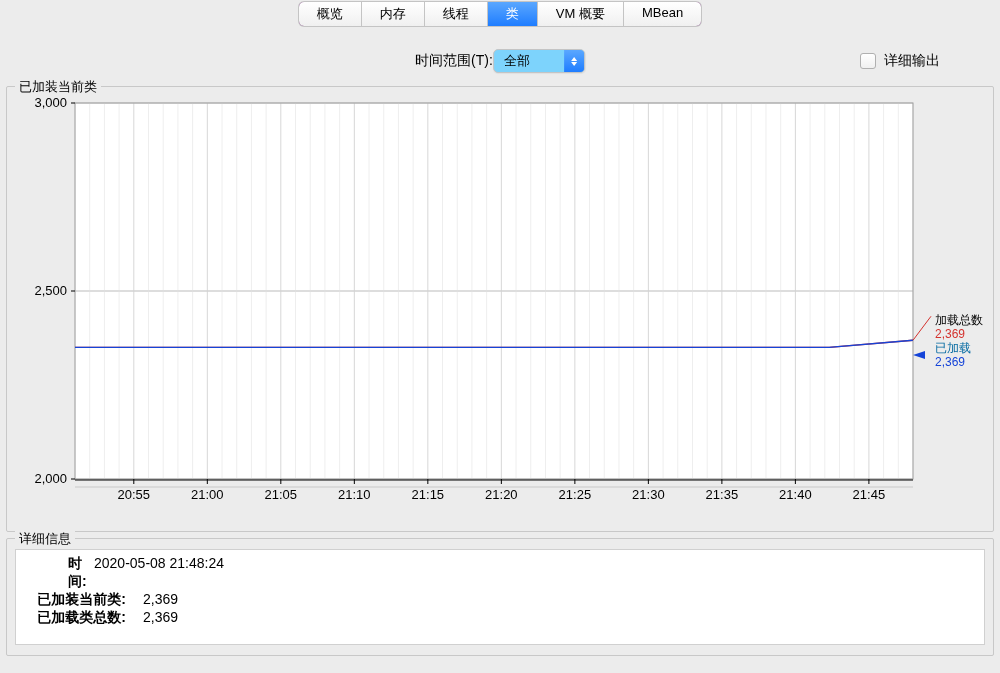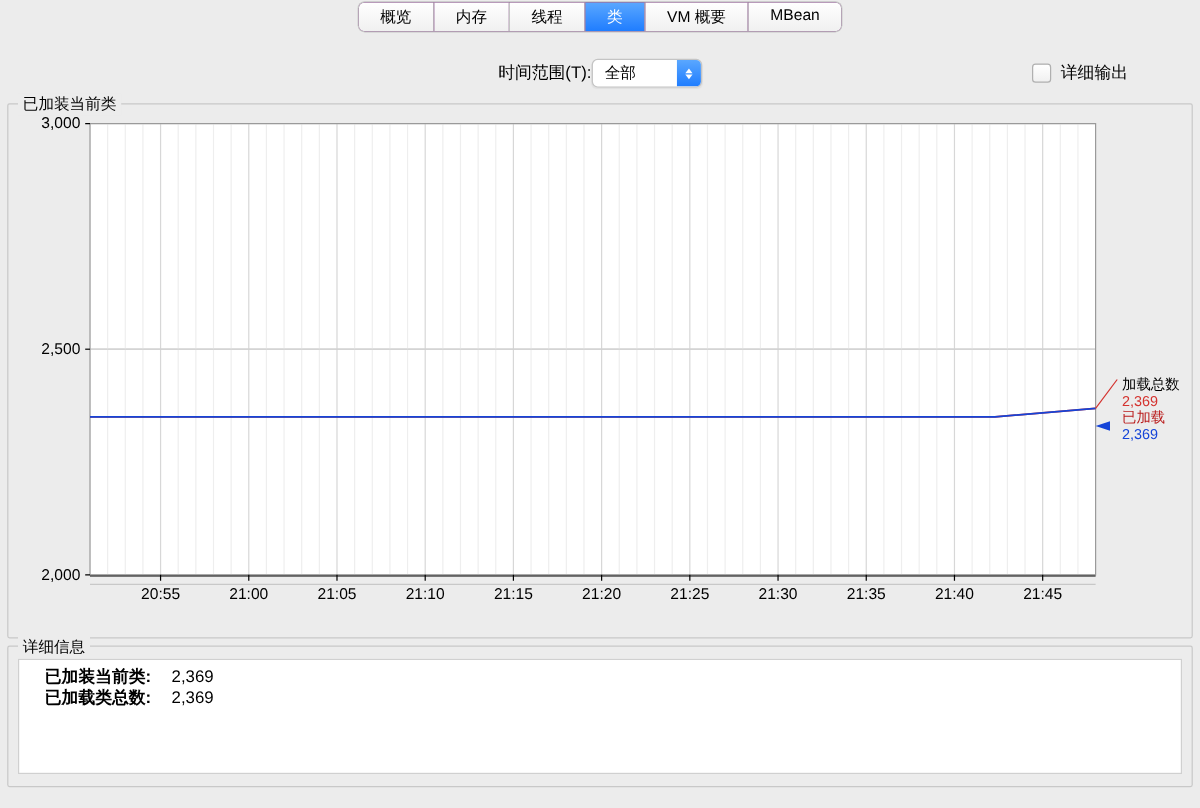--- a/index.html
+++ b/index.html
@@ -52,21 +52,21 @@
       position: absolute;
       left: 50%;
       transform: translateX(-50%);
       display: flex;
       align-items: center;
     }
     .range-label { font-size: 14px; }
     .select {
       display: inline-flex;
       align-items: center;
-      background: #ffffff;
+      background: #7dd3fc;
       border: 1px solid #c4c4c4;
       border-radius: 5px;
       overflow: hidden;
       height: 24px;
       box-shadow: 0 1px 1px rgba(0,0,0,.05);
     }
     .select-text {
       padding: 0 34px 0 10px;
       font-size: 13px;
     }
@@ -134,21 +134,21 @@
     .annot {
       position: absolute;
       right: 2px;
       top: 216px;
       font-size: 12px;
       line-height: 14px;
       text-align: left;
     }
     .annot .row1 { color: #000000; }
     .annot .row2 { color: #d4322e; }
-    .annot .row3 { color: #b91c1c; }
+    .annot .row3 { color: #0369a1; }
     .annot .row4 { color: #1544d8; }
     .annot-arrow {
       position: absolute;
       right: 58px;
       top: 250px;
     }
 
     
     .details-fieldset { height: 118px; }
     .details-box {
@@ -319,20 +319,24 @@
     </div>
     <svg class="annot-arrow" width="14" height="14">
       <polygon points="12,4 0,8 12,12" fill="#1544d8"></polygon>
     </svg>
   </div>
 </div>
 
 <div class="fieldset details-fieldset">
   <span class="legend">详细信息</span>
   <div class="details-box">
+    <div class="row time">
+      <b class="key">时间:</b>
+      <span class="val">2020-05-08 21:48:24</span>
+    </div>
     <div class="row">
       <b class="key">已加装当前类:</b>
       <span class="val">2,369</span>
     </div>
     <div class="row">
       <b class="key">已加载类总数:</b>
       <span class="val">2,369</span>
     </div>
   </div>
 </div>

